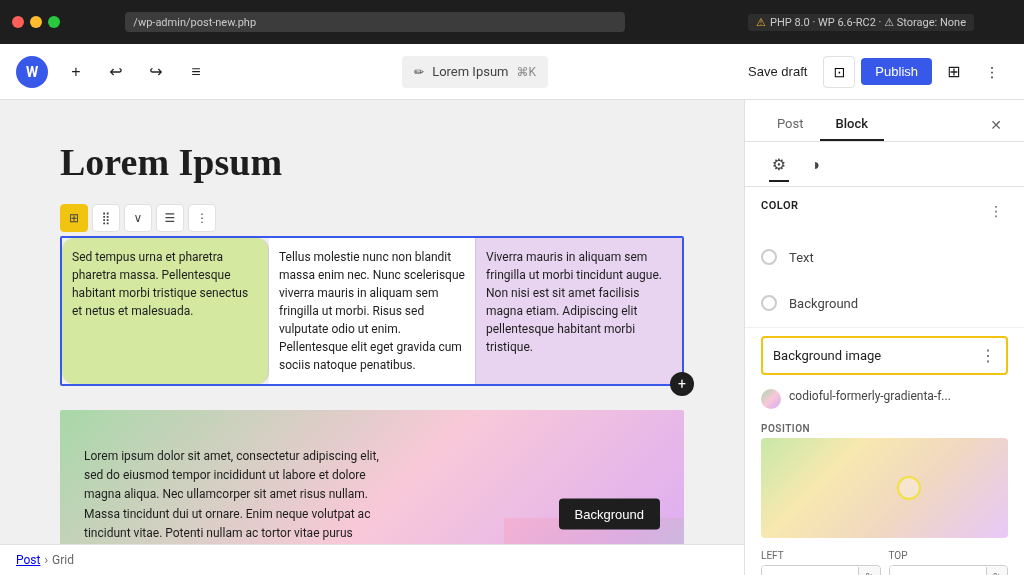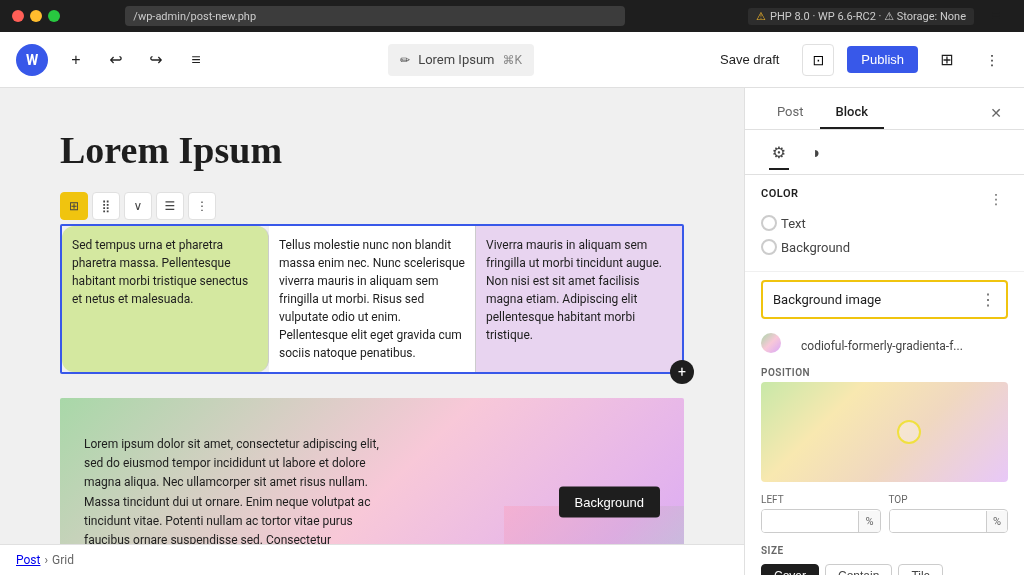--- a/index.html
+++ b/index.html
@@ -1,21 +1,21 @@
 <!DOCTYPE html>
 <html><head>
   <meta charset="utf-8">
   <style>
     * { box-sizing: border-box; margin: 0; padding: 0; }
     body { font-family: -apple-system, BlinkMacSystemFont, "Segoe UI", Roboto, sans-serif; background: #1e1e1e; width: 1024px; height: 575px; overflow: hidden; display: flex; flex-direction: column; }
 
     
     .top-bar {
       background: #1e1e1e;
-      height: 32px;
+      height: 44px;
       display: flex;
       align-items: center;
       padding: 0 12px;
       gap: 8px;
     }
     .traffic-lights { display: flex; gap: 6px; }
     .traffic-light { width: 12px; height: 12px; border-radius: 50%; }
     .tl-red { background: #ff5f57; }
     .tl-yellow { background: #ffbd2e; }
     .tl-green { background: #28c840; }
@@ -102,21 +102,21 @@
       height: 32px;
       display: flex;
       align-items: center;
       padding: 0 12px;
       gap: 8px;
       font-size: 13px;
       color: #444;
     }
     .pencil-icon { font-size: 12px; }
     .shortcut { color: #888; font-size: 12px; }
-    .toolbar-actions { display: flex; align-items: center; gap: 13px; margin-left: auto; }
+    .toolbar-actions { display: flex; align-items: center; gap: 6px; margin-left: auto; }
     .save-draft-btn {
       background: transparent;
       border: none;
       color: #1e1e1e;
       font-size: 13px;
       cursor: pointer;
       padding: 6px 10px;
       border-radius: 4px;
     }
     .view-btn {
@@ -386,25 +386,26 @@
       justify-content: center;
       color: #666;
       font-size: 14px;
       border-radius: 4px;
     }
 
     
     .color-option {
       display: flex;
       align-items: center;
-      gap: 4px;
+      gap: 12px;
       padding: 4px 0;
       font-size: 13px;
       color: #444;
       cursor: pointer;
+      margin-top: 22px;
     }
     .color-radio {
       width: 16px;
       height: 16px;
       border: 2px solid #ccc;
       border-radius: 50%;
       display: flex;
       align-items: center;
       justify-content: center;
     }
@@ -417,22 +418,22 @@
       padding: 8px 10px;
       display: flex;
       align-items: center;
       justify-content: space-between;
       background: #fff;
     }
     .bg-image-label { font-size: 13px; color: #1e1e1e; font-weight: 400; }
     .bg-image-more { font-size: 16px; color: #666; cursor: pointer; }
     .bg-image-preview {
       display: flex;
-      align-items: flex-end;
-      gap: 20px;
+      align-items: flex-start;
+      gap: 8px;
       padding: 6px 16px;
     }
     .bg-image-thumb {
       width: 20px;
       height: 20px;
       border-radius: 50%;
       background: linear-gradient(135deg, #a8d8a8, #f8c8d8, #d8a8f8);
     }
     .bg-image-name { font-size: 12px; color: #444; }
 

